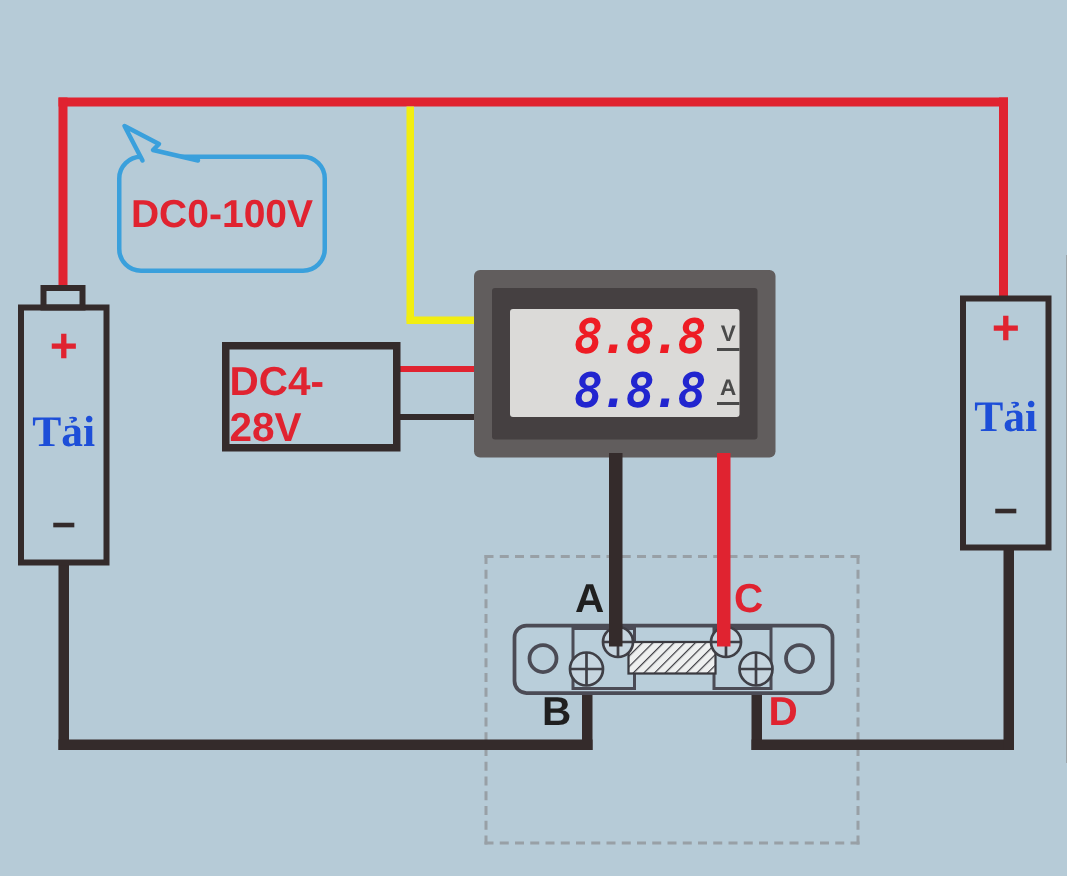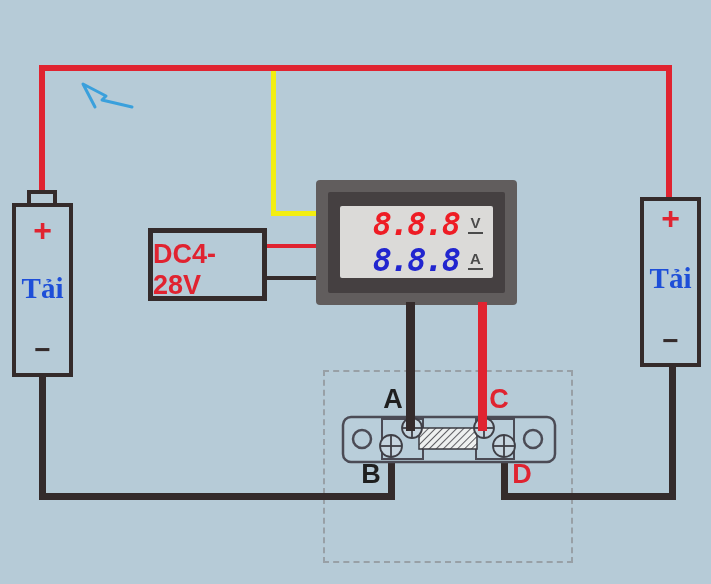--- a/index.html
+++ b/index.html
@@ -35,21 +35,21 @@
   
   .psbox{
     position:absolute;left:148px;top:228px;width:119px;height:73px;box-sizing:border-box;
     border:5px solid var(--wire-black,#342b2b);display:flex;align-items:center;justify-content:center;z-index:2;
   }
   .psbox span{color:var(--wire-red,#e02330);font-size:27px;font-weight:700;margin-top:10px;}
   
   .meter{position:absolute;left:316px;top:180px;width:201px;height:125px;background:#615d5d;border-radius:4px;z-index:2;}
   .meter-bezel{position:absolute;left:12px;top:12px;width:177px;height:101px;background:#454041;border-radius:2px;}
   .meter-display{position:absolute;left:12px;top:14px;width:153px;height:72px;background:#dbdad8;border-radius:2px;}
-  .disp-row{display:flex;align-items:center;justify-content:flex-end;gap:9px;height:36px;padding-right:10px;}
+  .disp-row{display:flex;align-items:center;justify-content:flex-end;gap:9px;height:36px;}
   .sseg{
     font-family:"DejaVu Sans Mono",monospace;font-weight:bold;font-style:italic;
     font-size:32px;letter-spacing:-2px;line-height:1;
   }
   .sseg.v{color:var(--digit-red,#ee1c24);}
   .sseg.a{color:var(--digit-blue,#2125cf);}
   .unit{
     display:inline-block;width:15px;text-align:center;font-size:15px;font-weight:700;
     color:#4a4a4a;border-bottom:2px solid #4a4a4a;line-height:1.15;font-style:normal;
   }
@@ -82,20 +82,23 @@
   <div class="wire red z3" style="left:478px;top:302px;width:9px;height:129px;"></div>
 
   <div class="wire black" style="left:39px;top:375px;width:7px;height:125px;"></div>
   <div class="wire black" style="left:39px;top:493px;width:356px;height:7px;"></div>
   <div class="wire black" style="left:388px;top:450px;width:7px;height:50px;"></div>
 
   <div class="wire black" style="left:501px;top:450px;width:7px;height:50px;"></div>
   <div class="wire black" style="left:501px;top:493px;width:175px;height:7px;"></div>
   <div class="wire black" style="left:669px;top:365px;width:7px;height:135px;"></div>
 
+  <div class="bubble">
+    <span>DC0-100V</span>
+  </div>
   <svg class="bubble-tail" width="70" height="34" viewBox="0 0 70 34">
     <path d="M25,31 L13,8 L36,20 L32,24 L62,31 Z" fill="var(--background,#b6cbd7)" stroke="none"></path>
     <path d="M25,31 L13,8 L36,20 L32,24 L62,31" fill="none" stroke="var(--callout-blue,#3aa0dc)" stroke-width="3" stroke-linejoin="round" stroke-linecap="round"></path>
   </svg>
 
   <div class="psbox">
     <span>DC4-28V</span>
   </div>
 
   <div class="meter">

